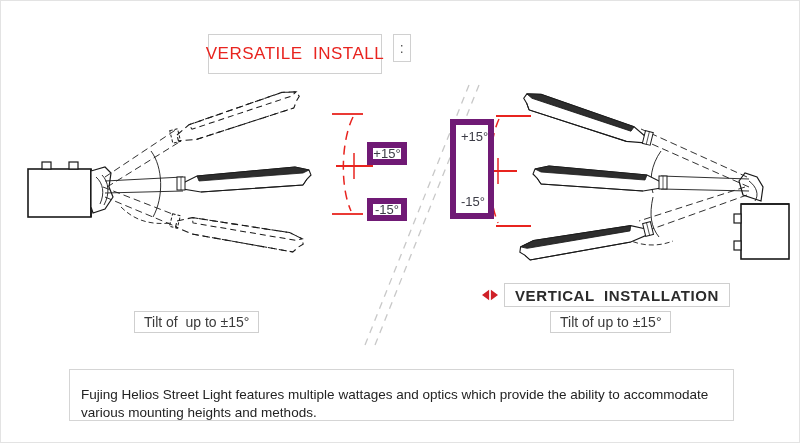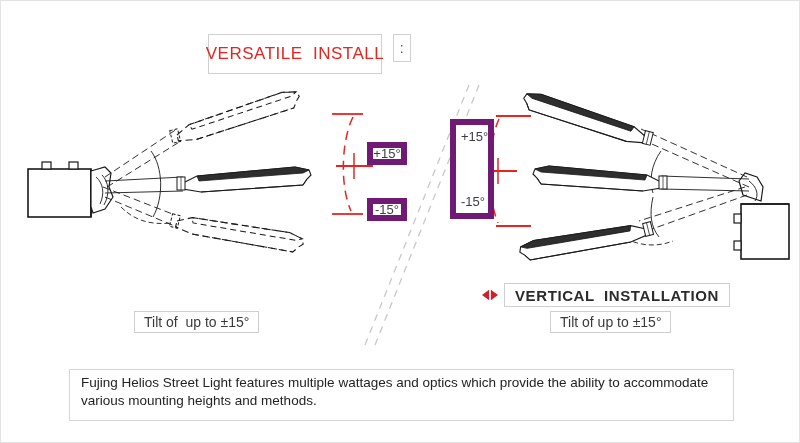--- a/index.html
+++ b/index.html
@@ -84,21 +84,21 @@
     white-space:pre;box-sizing:border-box;text-align:center;
   }
   #sub-left{left:133px;top:310px;}
   #sub-right{left:549px;top:310px;}
 
   
   #footer{
     position:absolute;left:68px;top:368px;width:665px;height:52px;
     border:1px solid #d5d5d5;background:#fff;
     box-sizing:border-box;
-    padding:4px 11px 0 11px;
+    padding:16px 11px 0 11px;
     color:#232323;font-size:13.5px;line-height:1.35;
   }
 </style>
 </head>
 <body>
 
 <div id="page">
 
   <div class="titlebox" id="title-left">VERSATILE  INSTALL</div>
   <div class="titlebox" id="title-sep">:</div>

